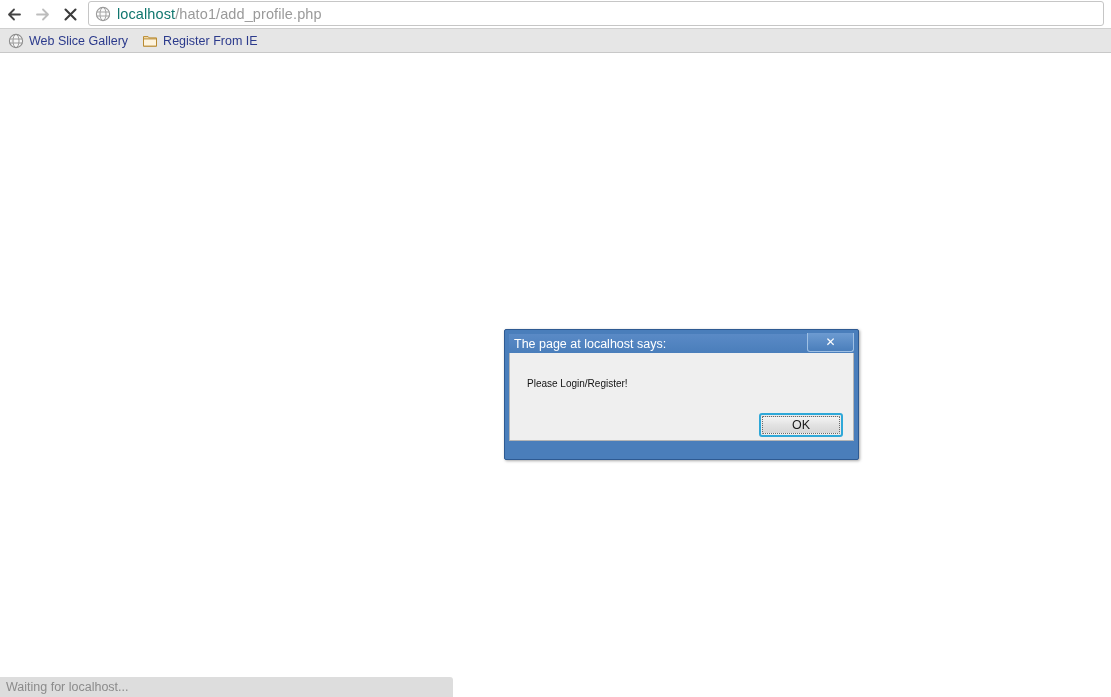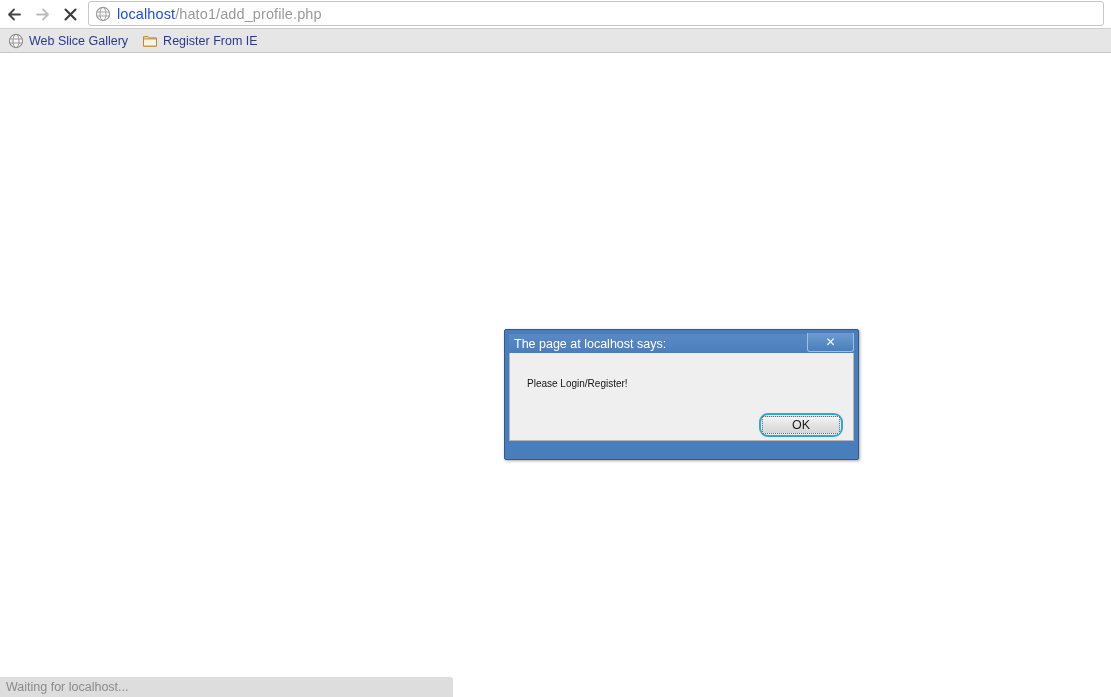--- a/index.html
+++ b/index.html
@@ -56,21 +56,21 @@
     flex: none;
   }
   .omnibox-favicon svg { display: block; }
   .url-text {
     font-size: 14.5px;
     letter-spacing: 0.1px;
     color: #9a9a9a;
     white-space: nowrap;
     overflow: hidden;
   }
-  .url-host { color: #1d4ed8; }
+  .url-host { color: #0f766e; }
 
   .bookmarks-bar {
     position: absolute;
     top: 28px; left: 0;
     width: 1111px;
     height: 25px;
     background: #e6e6e6;
     border-top: 1px solid #cfcfcf;
     border-bottom: 1px solid #c8c8c8;
     box-sizing: border-box;
@@ -201,21 +201,21 @@
     white-space: nowrap;
   }
   .dialog-ok-wrap {
     position: absolute;
     right: 10px;
     top: 60px;
     width: 84px;
     height: 24px;
     box-sizing: border-box;
     border: 2px solid #2fa8d8;
-    border-radius: 9px;
+    border-radius: 3px;
     padding: 1px;
     background: #eaeaea;
   }
   .dialog-ok {
     width: 100%;
     height: 100%;
     box-sizing: border-box;
     border: 1px dotted #6b6b6b;
     background: linear-gradient(to bottom, #f4f4f4 0%, #e2e2e2 50%, #d6d6d6 100%);
     display: flex;

